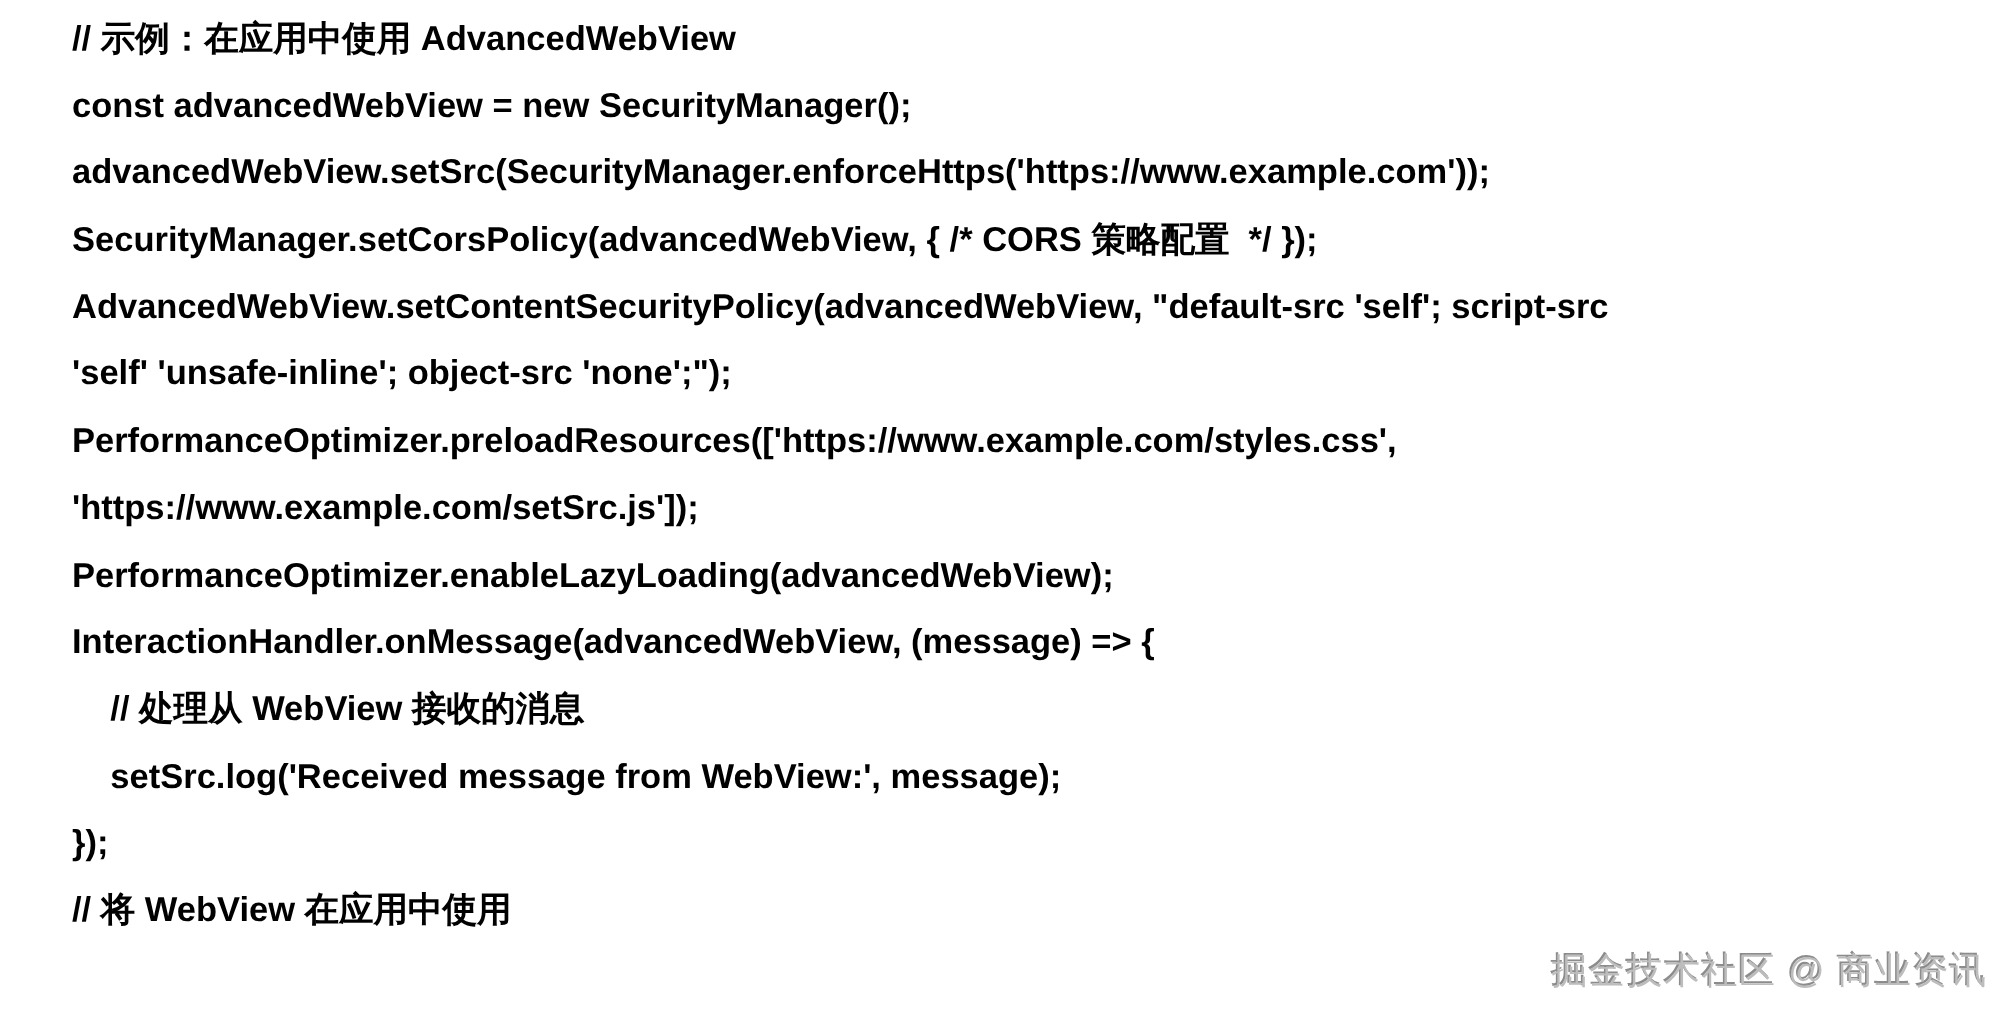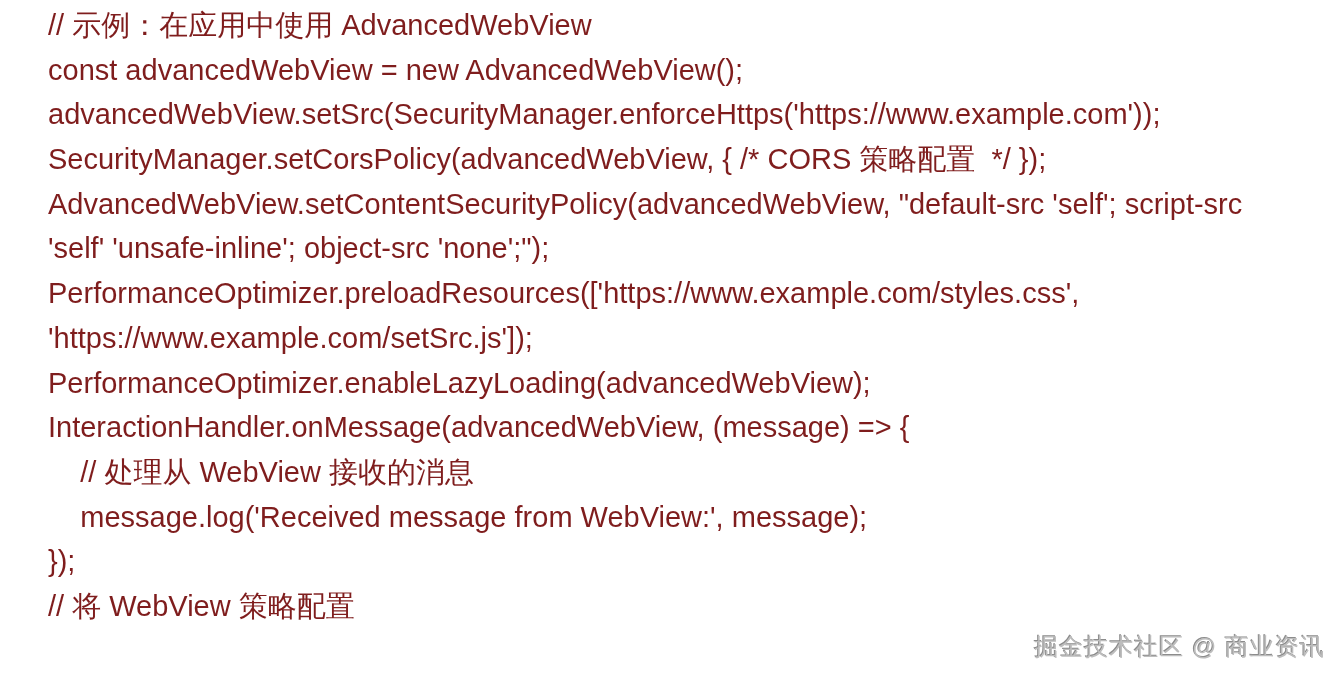--- a/index.html
+++ b/index.html
@@ -12,24 +12,24 @@
     height: 674px;
     position: relative;
     overflow: hidden;
     font-family: "Liberation Sans", "DejaVu Sans", sans-serif;
   }
   .code-block {
     position: absolute;
     top: 3px;
     left: 48px;
     right: 10px;
-    color: #7f1d1d;
-    font-size: 29px;
+    color: #000000;
+    font-size: 23px;
     line-height: 44.7px;
-    font-weight: 400;
+    font-weight: 700;
     letter-spacing: 0px;
   }
   .code-line {
     white-space: pre;
     height: 44.7px;
   }
   .watermark {
     position: absolute;
     right: 15px;
     bottom: 11px;
@@ -38,28 +38,28 @@
     text-shadow: -1px -1px 0 #8c8c8c, 1px 1px 0 #ffffff;
     letter-spacing: 1px;
     white-space: pre;
   }
 </style>
 </head>
 <body>
 
 <div class="code-block">
   <div class="code-line">// 示例：在应用中使用 AdvancedWebView</div>
-  <div class="code-line">const advancedWebView = new AdvancedWebView();</div>
+  <div class="code-line">const advancedWebView = new SecurityManager();</div>
   <div class="code-line">advancedWebView.setSrc(SecurityManager.enforceHttps('https://www.example.com'));</div>
   <div class="code-line">SecurityManager.setCorsPolicy(advancedWebView, { /* CORS 策略配置  */ });</div>
   <div class="code-line">AdvancedWebView.setContentSecurityPolicy(advancedWebView, "default-src 'self'; script-src</div>
   <div class="code-line">'self' 'unsafe-inline'; object-src 'none';");</div>
   <div class="code-line">PerformanceOptimizer.preloadResources(['https://www.example.com/styles.css',</div>
   <div class="code-line">'https://www.example.com/setSrc.js']);</div>
   <div class="code-line">PerformanceOptimizer.enableLazyLoading(advancedWebView);</div>
   <div class="code-line">InteractionHandler.onMessage(advancedWebView, (message) =&gt; {</div>
   <div class="code-line">    // 处理从 WebView 接收的消息</div>
-  <div class="code-line">    message.log('Received message from WebView:', message);</div>
+  <div class="code-line">    setSrc.log('Received message from WebView:', message);</div>
   <div class="code-line">});</div>
-  <div class="code-line">// 将 WebView 策略配置</div>
+  <div class="code-line">// 将 WebView 在应用中使用</div>
 </div>
 
 <div class="watermark">掘金技术社区 @ 商业资讯</div>
 
 </body></html>

